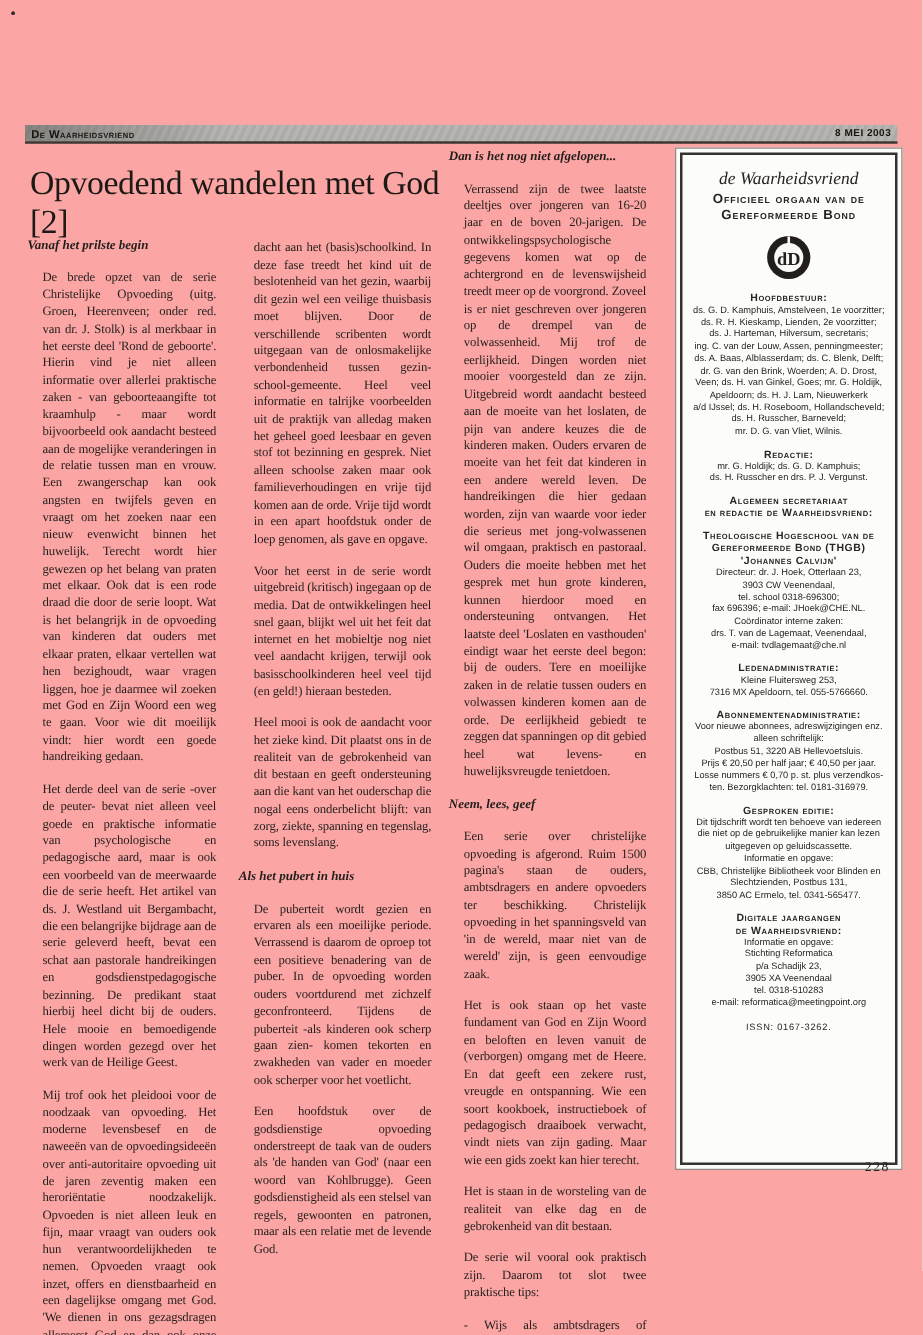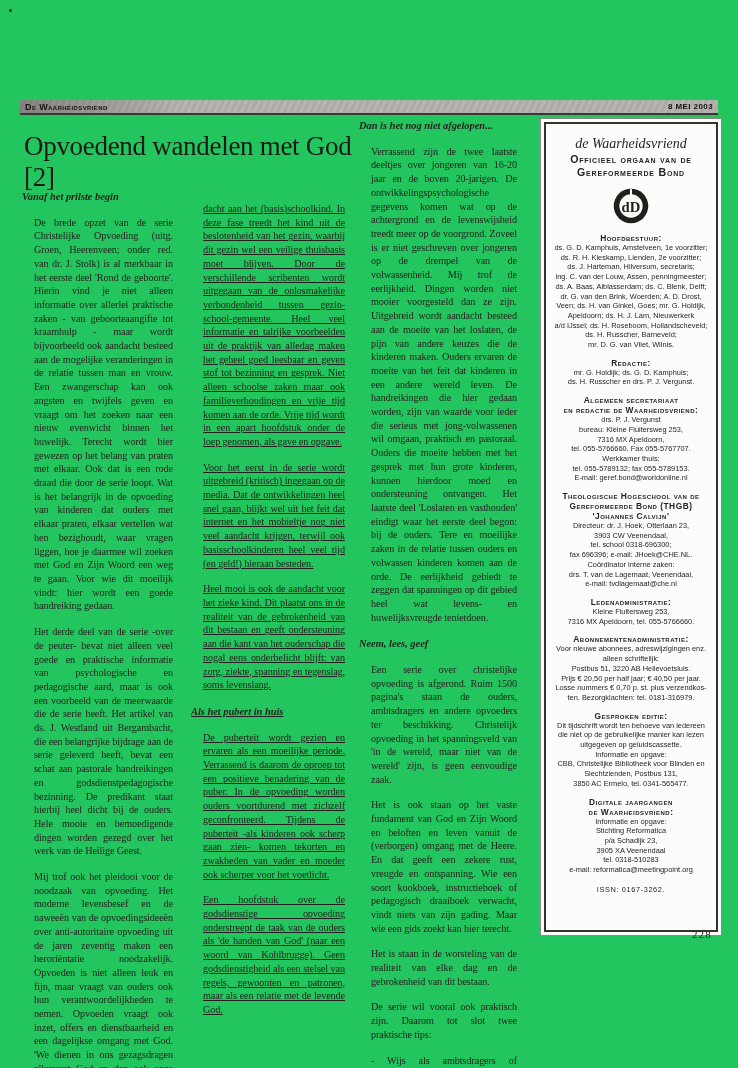--- a/index.html
+++ b/index.html
@@ -1,18 +1,18 @@
 <!DOCTYPE html>
 <html lang="nl"><head>
 <meta charset="utf-8">
 <style>
   html,body { margin:0; padding:0; background:#e8e8e6; }
   .page {
     position:relative; width:738px; height:1068px; margin:0 auto;
-    background:#22c55e; overflow:hidden;
+    background:#fca5a5; overflow:hidden;
     font-family:"Liberation Serif", serif; color:#221f1c;
   }
   .speck { position:absolute; left:9px; top:9px; width:3px; height:3px; background:#2a2a2a; border-radius:50%; }
 
   
   .header-bar {
     position:absolute; left:20px; top:100px; width:698px; height:15px;
     background:
       linear-gradient(90deg, rgba(55,53,50,.38), rgba(55,53,50,0) 160px),
       repeating-linear-gradient(115deg, #b7b5b1 0 3px, #adaba7 3px 6px);
@@ -28,21 +28,21 @@
 
   
   .title {
     position:absolute; left:24px; top:131px; width:334px; margin:0;
     font-size:27px; font-weight:normal; letter-spacing:-.3px; color:#1d1a16;
   }
 
   
   .col { position:absolute; font-size:10.2px; line-height:13.7px; letter-spacing:-.1px; }
   .col1 { left:22px;  top:190px; width:163px; }
-  .col2 { left:191px; top:190px; width:166px;text-decoration:underline; }
+  .col2 { left:191px; top:180px; width:166px; }
   .col3 { left:359px; top:119px; width:170px; }
   .col p { margin:12px; text-align:justify; }
   .col h3 { font-size:10.4px; font-style:italic; font-weight:bold; margin:13px 0 1px; letter-spacing:0; }
   .col h3.first { margin-top:0; }
   .tip { margin:0; padding-left:9px; text-indent:-9px; text-align:justify; }
   .byline { font-variant:small-caps; text-align:center; margin-top:3px; letter-spacing:.3px; font-size:10px; }
 
   
   .sidebar {
     position:absolute; left:540px; top:118px; width:182px; height:818px;
@@ -144,27 +144,20 @@
 
       <div class="sb-section">
         <div class="sb-heading">Redactie:</div>
         <div class="sb-body">mr. G. Holdijk; ds. G. D. Kamphuis;
 ds. H. Russcher en drs. P. J. Vergunst.</div>
       </div>
 
       <div class="sb-section">
         <div class="sb-heading">Algemeen secretariaat
 en redactie de Waarheidsvriend:</div>
-        <div class="sb-body">drs. P. J. Vergunst
-bureau: Kleine Fluitersweg 253,
-7316 MX  Apeldoorn,
-tel. 055-5766660. Fax 055-5767707.
-Werkkamer thuis:
-tel. 055-5789132; fax 055-5789153.
-E-mail: geref.bond@worldonline.nl</div>
       </div>
 
       <div class="sb-section">
         <div class="sb-heading">Theologische Hogeschool van de
 Gereformeerde Bond (THGB)
 'Johannes Calvijn'</div>
         <div class="sb-body">Directeur: dr. J. Hoek, Otterlaan 23,
 3903 CW  Veenendaal,
 tel. school 0318-696300;
 fax 696396; e-mail: JHoek@CHE.NL.

